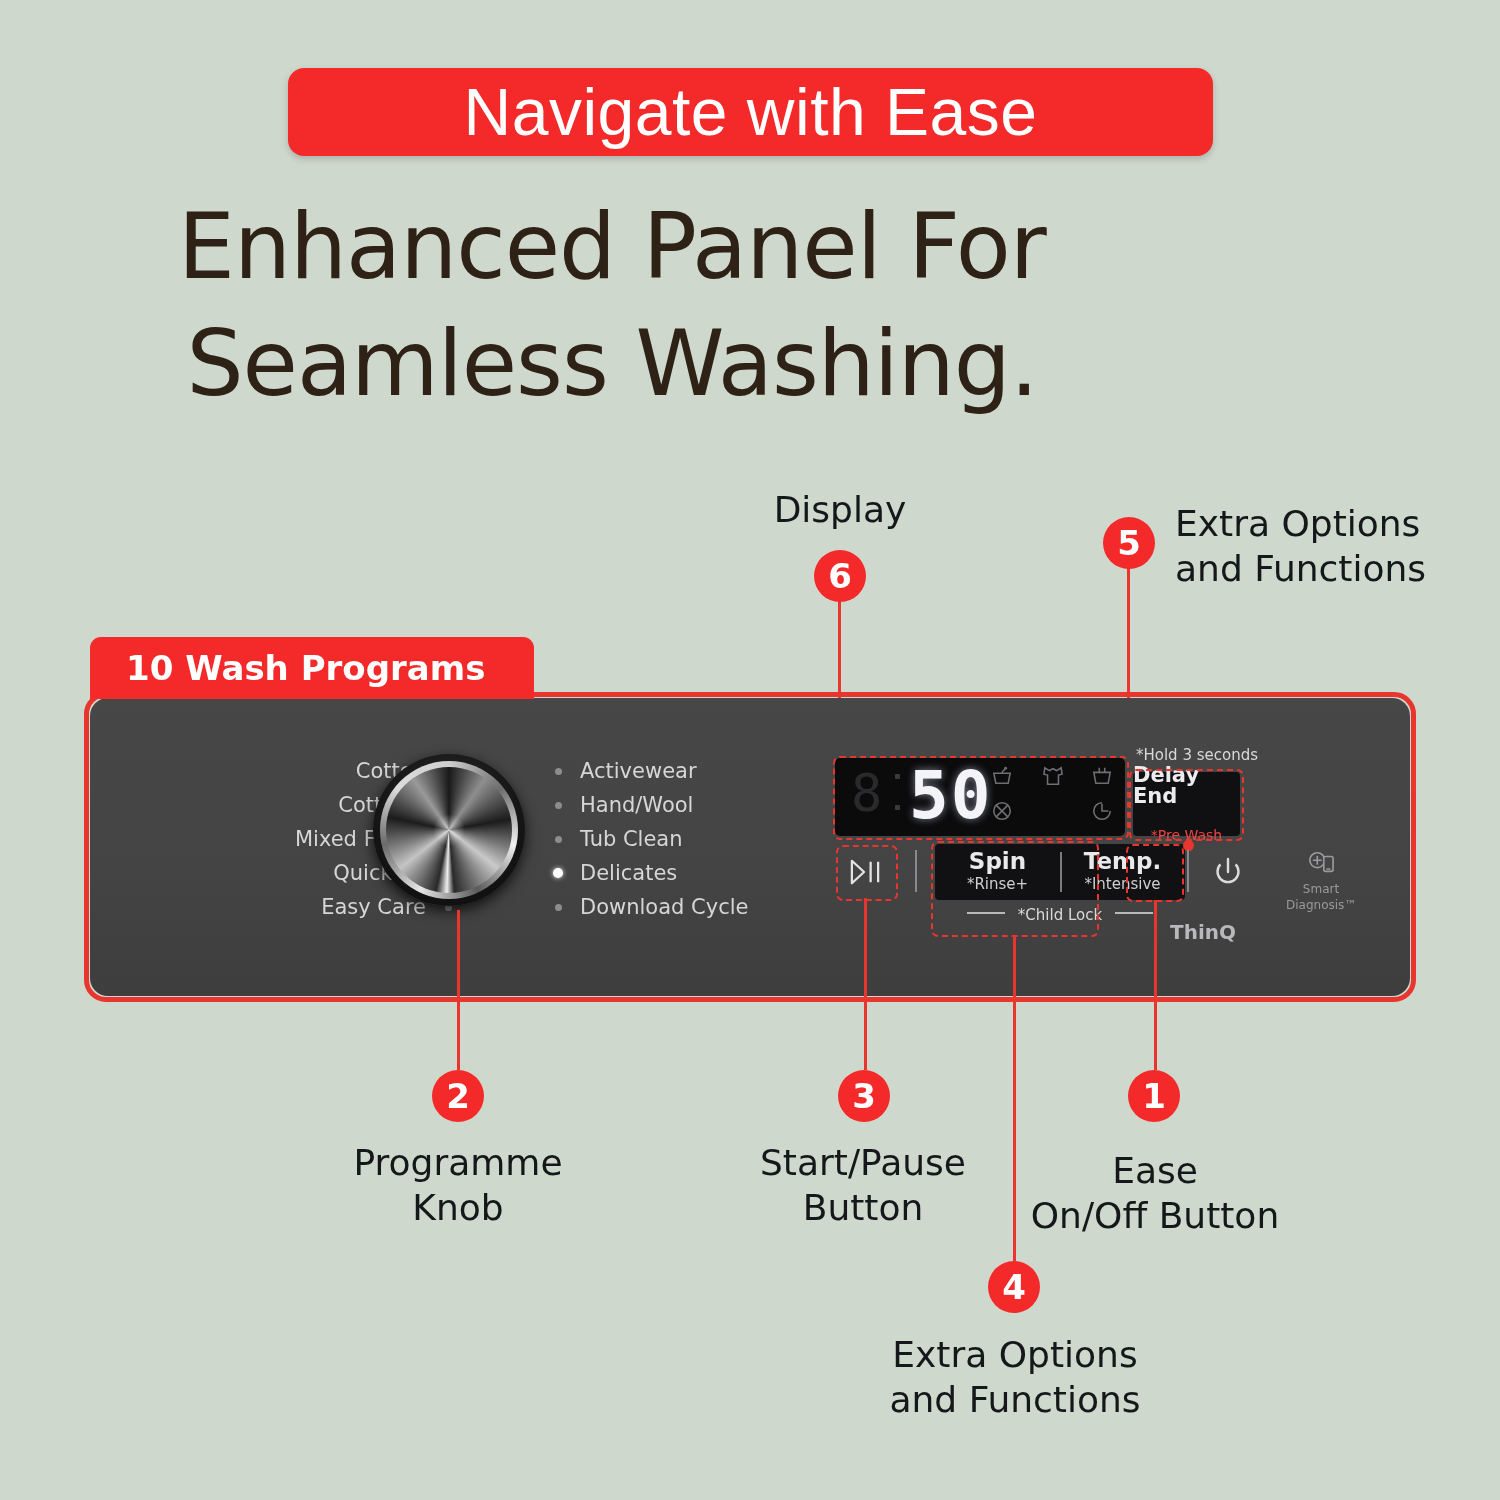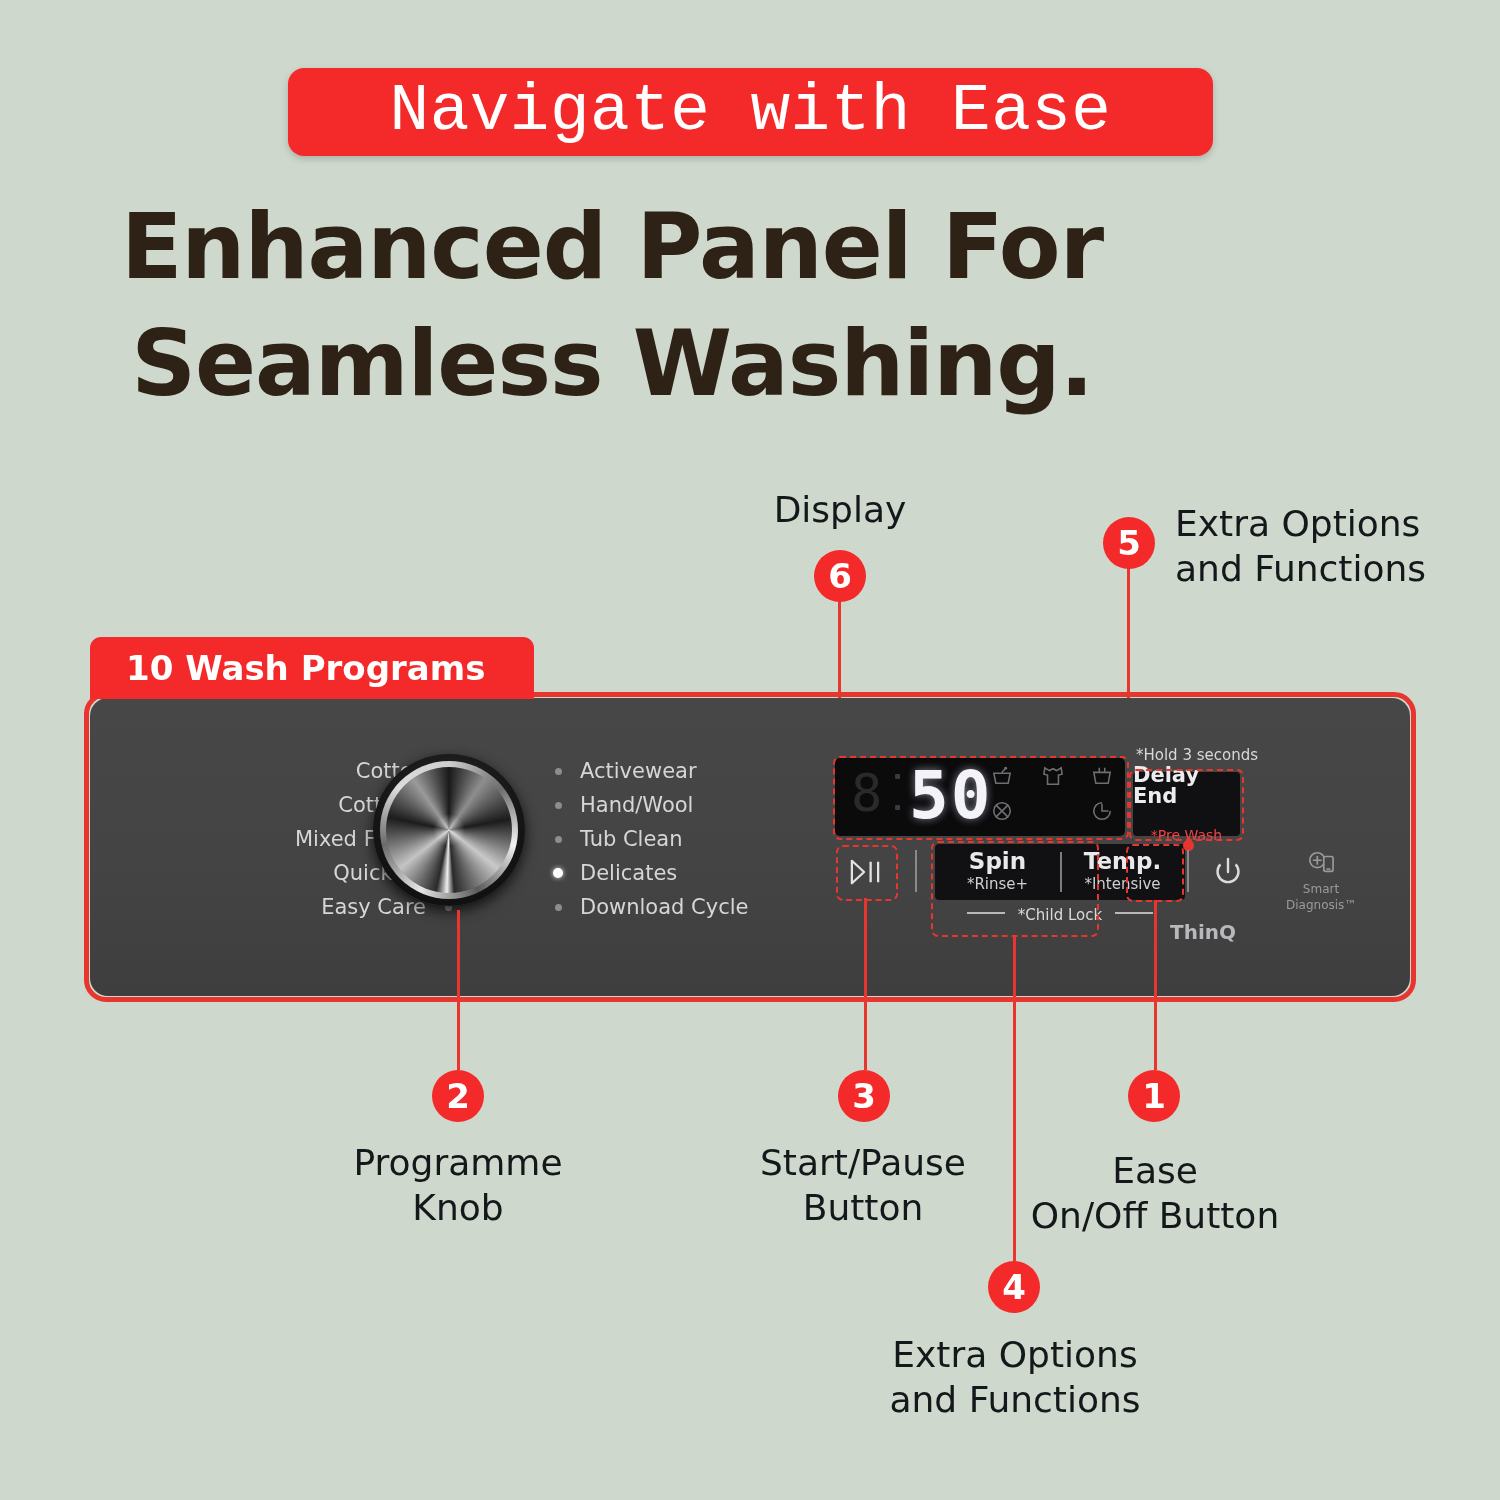--- a/index.html
+++ b/index.html
@@ -16,26 +16,26 @@
     position: absolute; left: 288px; top: 68px;
     width: 925px; height: 88px;
     background: #f42a2a;
     border-radius: 16px;
     display: flex; align-items: center; justify-content: center;
     box-shadow: 0 3px 7px rgba(0,0,0,.18);
   }
   .ribbon span {
     color: #fff; font-size: 66px; font-weight: 400;
     letter-spacing: .5px; line-height: 1;
-    font-family: Liberation Mono, monospace;
+    font-family: Liberation Sans, sans-serif;
   }
   .headline {
     position: absolute; left: 0; top: 188px; width: 1212px;
     text-align: center; color: #2e2116;
-    font-size: 90px; font-weight: 700; line-height: 1.3;
+    font-size: 90px; font-weight: 400; line-height: 1.3;
     letter-spacing: -1px;
     font-family: "DejaVu Sans", sans-serif;
     padding-left: 12px;
   }
 
   
   .bubble {
     position: absolute;
     width: 52px; height: 52px; border-radius: 50%;
     background: #f42a2a; color: #fff;

